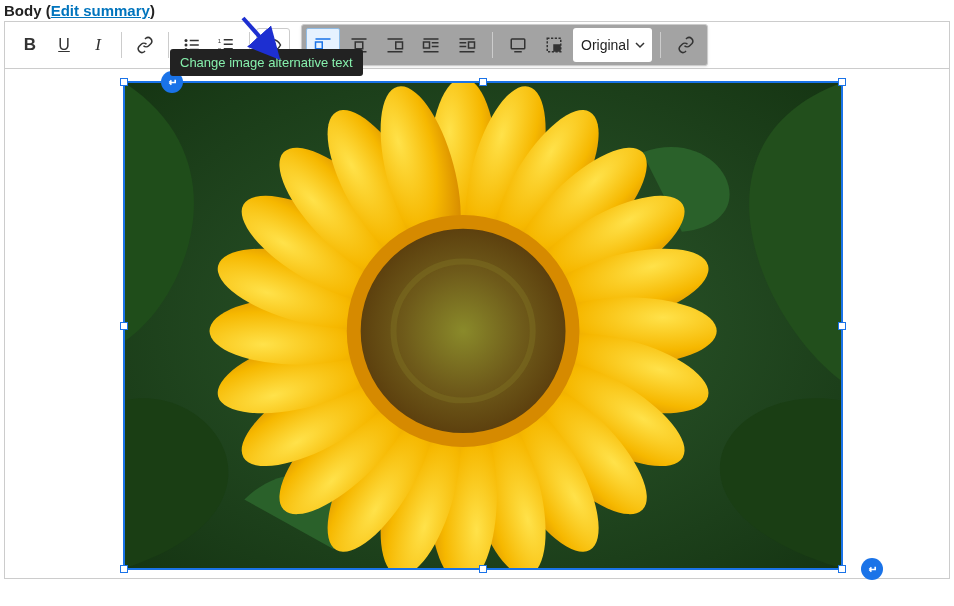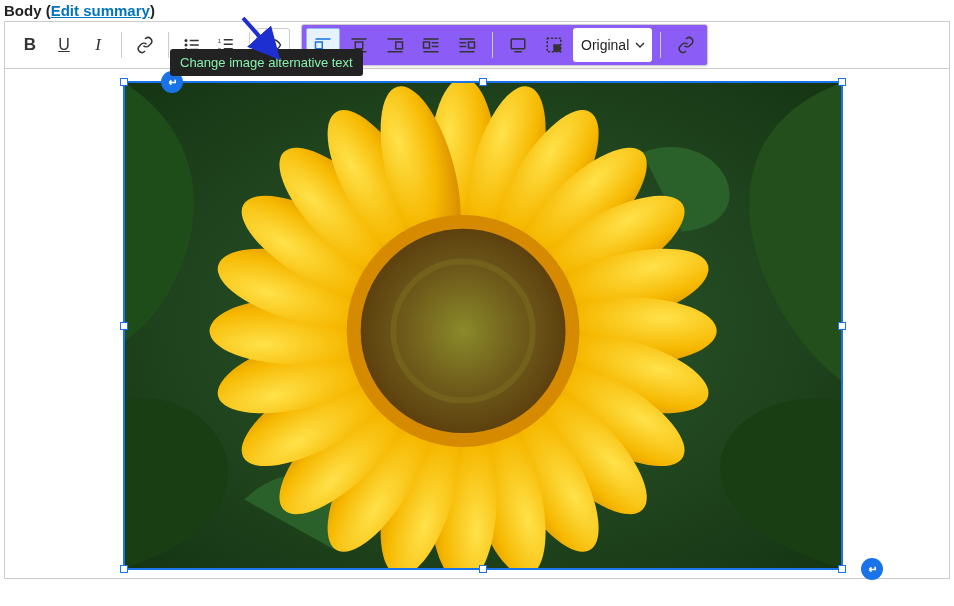--- a/index.html
+++ b/index.html
@@ -53,21 +53,21 @@
       height: 26px;
       background: #ccc;
       margin: 0 6px;
     }
     .float-group {
       position: absolute;
       left: 296px;
       top: 2px;
       display: flex;
       align-items: center;
-      background: #8b5cf6;
+      background: #a3a3a3;
       border: 1px solid #ccc;
       border-radius: 3px;
       padding: 3px 4px;
       box-shadow: 0 1px 3px rgba(0,0,0,0.1);
       z-index: 5;
       gap: 2px;
     }
     .float-group .tb-btn { width: 34px; height: 34px; }
     .tb-btn.active {
       background: #e6f2ff;

